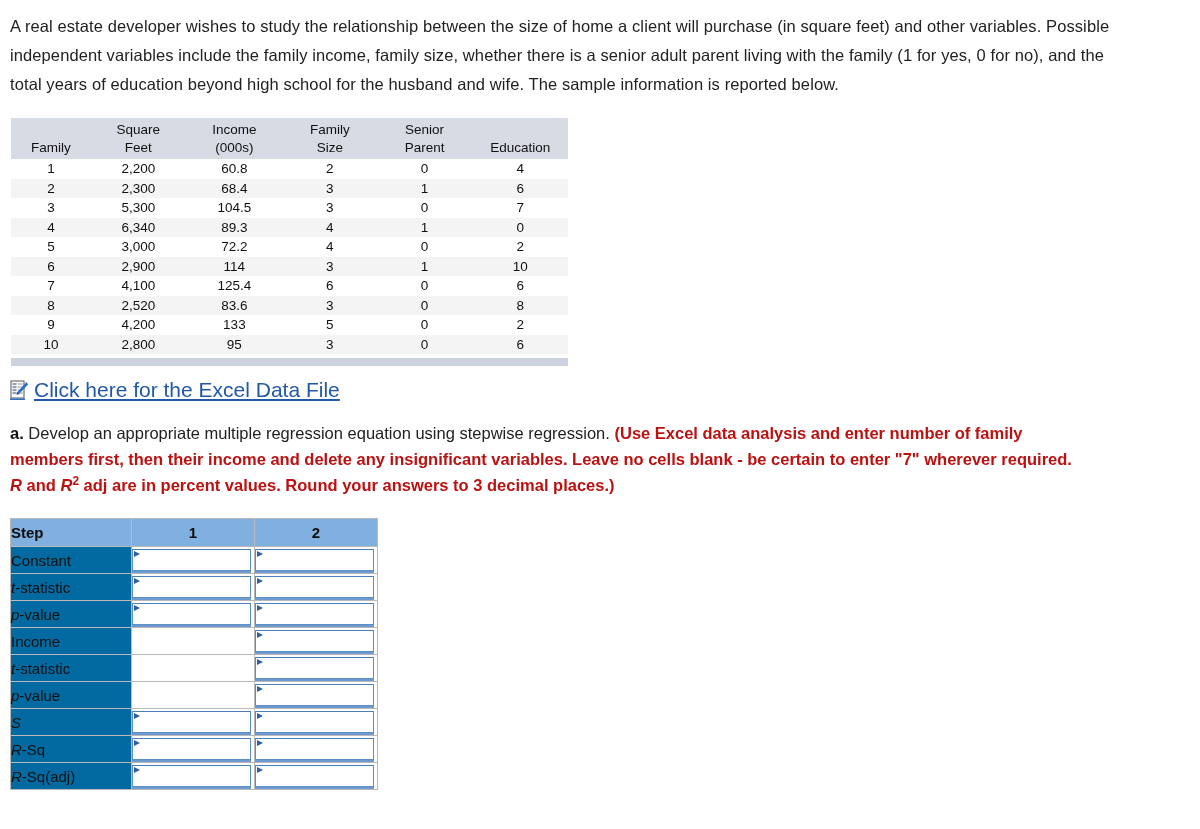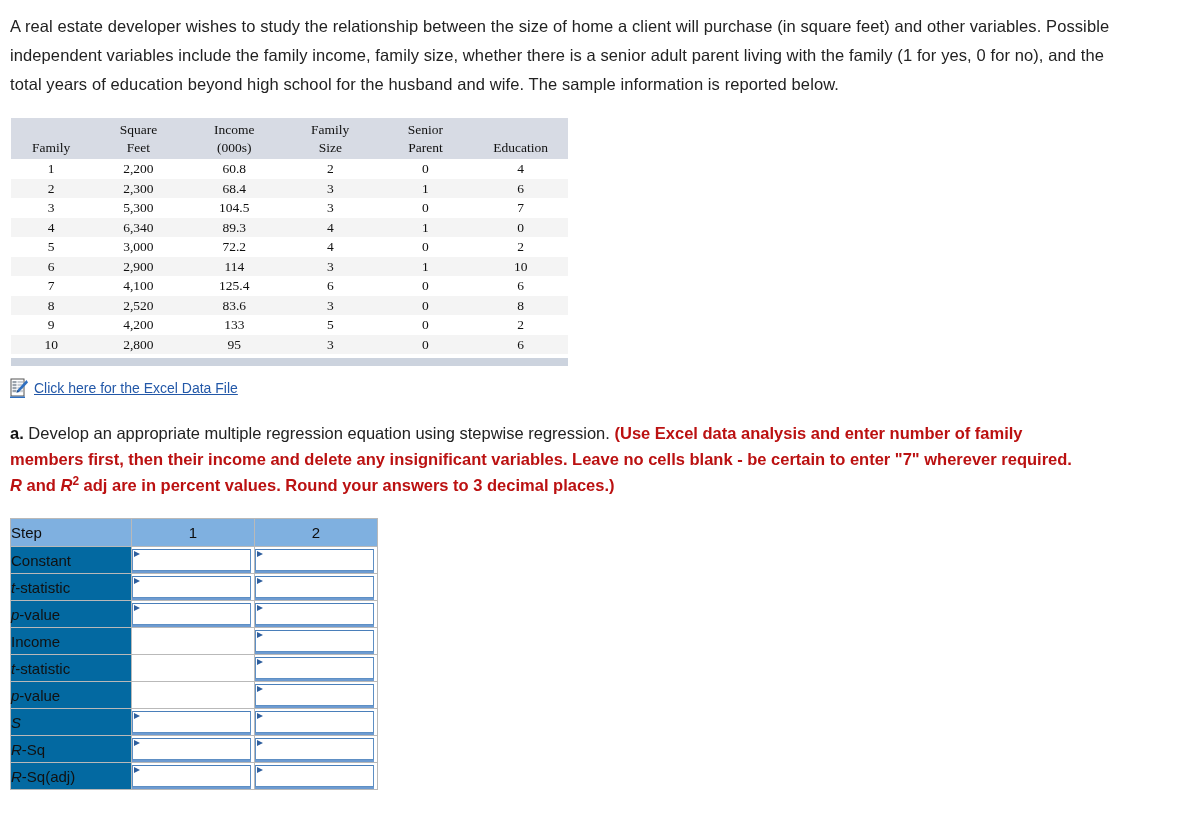--- a/index.html
+++ b/index.html
@@ -31,21 +31,21 @@
   
   .data-table-wrap {
     position: absolute;
     left: 11px;
     top: 118px;
     width: 557px;
   }
   table.data-table {
     border-collapse: collapse;
     width: 557px;
-    font-family: Liberation Serif, serif;
+    font-family: Liberation Sans, sans-serif;
     font-size: 13.5px;
     color: #111111;
   }
   table.data-table thead td {
     background: #d7dbe4;
     text-align: center;
     padding: 1px 8px 1px 8px;
     line-height: 16px;
     white-space: nowrap;
     font-weight: normal;
@@ -84,21 +84,21 @@
     gap: 0px;
   }
   .excel-icon {
     width: 19px;
     height: 20px;
     position: relative;
     flex: 0 0 auto;
     margin-right: 5px;
   }
   .excel-link {
-    font-size: 14px;
+    font-size: 21px;
     color: #2358a8;
     text-decoration: underline;
     cursor: pointer;
     white-space: nowrap;
   }
 
   
   .question {
     position: absolute;
     left: 10px;
@@ -133,21 +133,21 @@
   }
   table.step-table th, table.step-table td {
     border: 1px solid #b9b9b9;
     padding: 0;
     height: 26px;
     vertical-align: middle;
   }
   table.step-table th {
     background: #7fb0e0;
     color: #0d0d0d;
-    font-weight: normal;
+    font-weight: bold;
     font-size: 15px;
     height: 27px;
   }
   th.step-label-head { text-align: left; padding-left: 9px; width: 120px; }
   th.step-col-head   { text-align: center; width: 122px; }
   td.step-label {
     text-align: left;
     padding-left: 9px;
     background: #0369a1;
     width: 120px;

